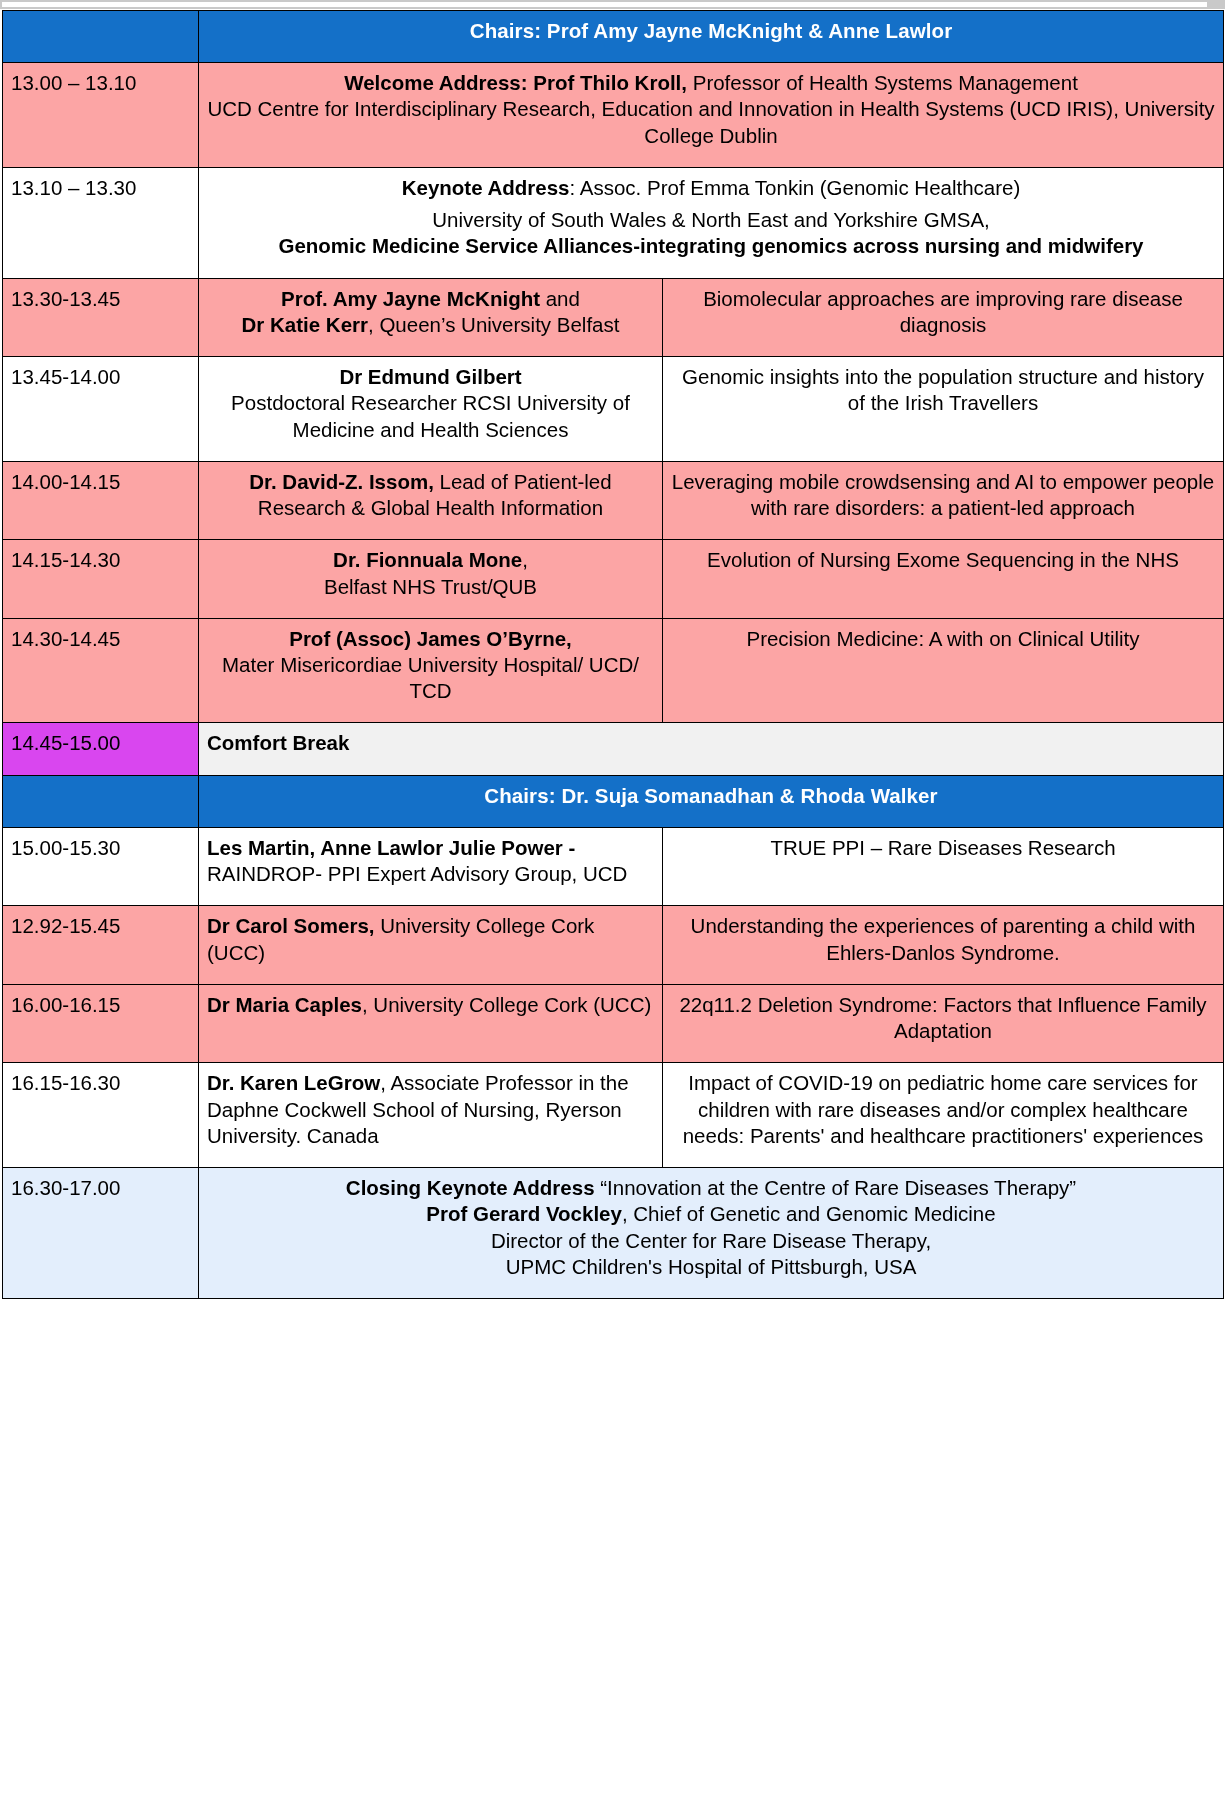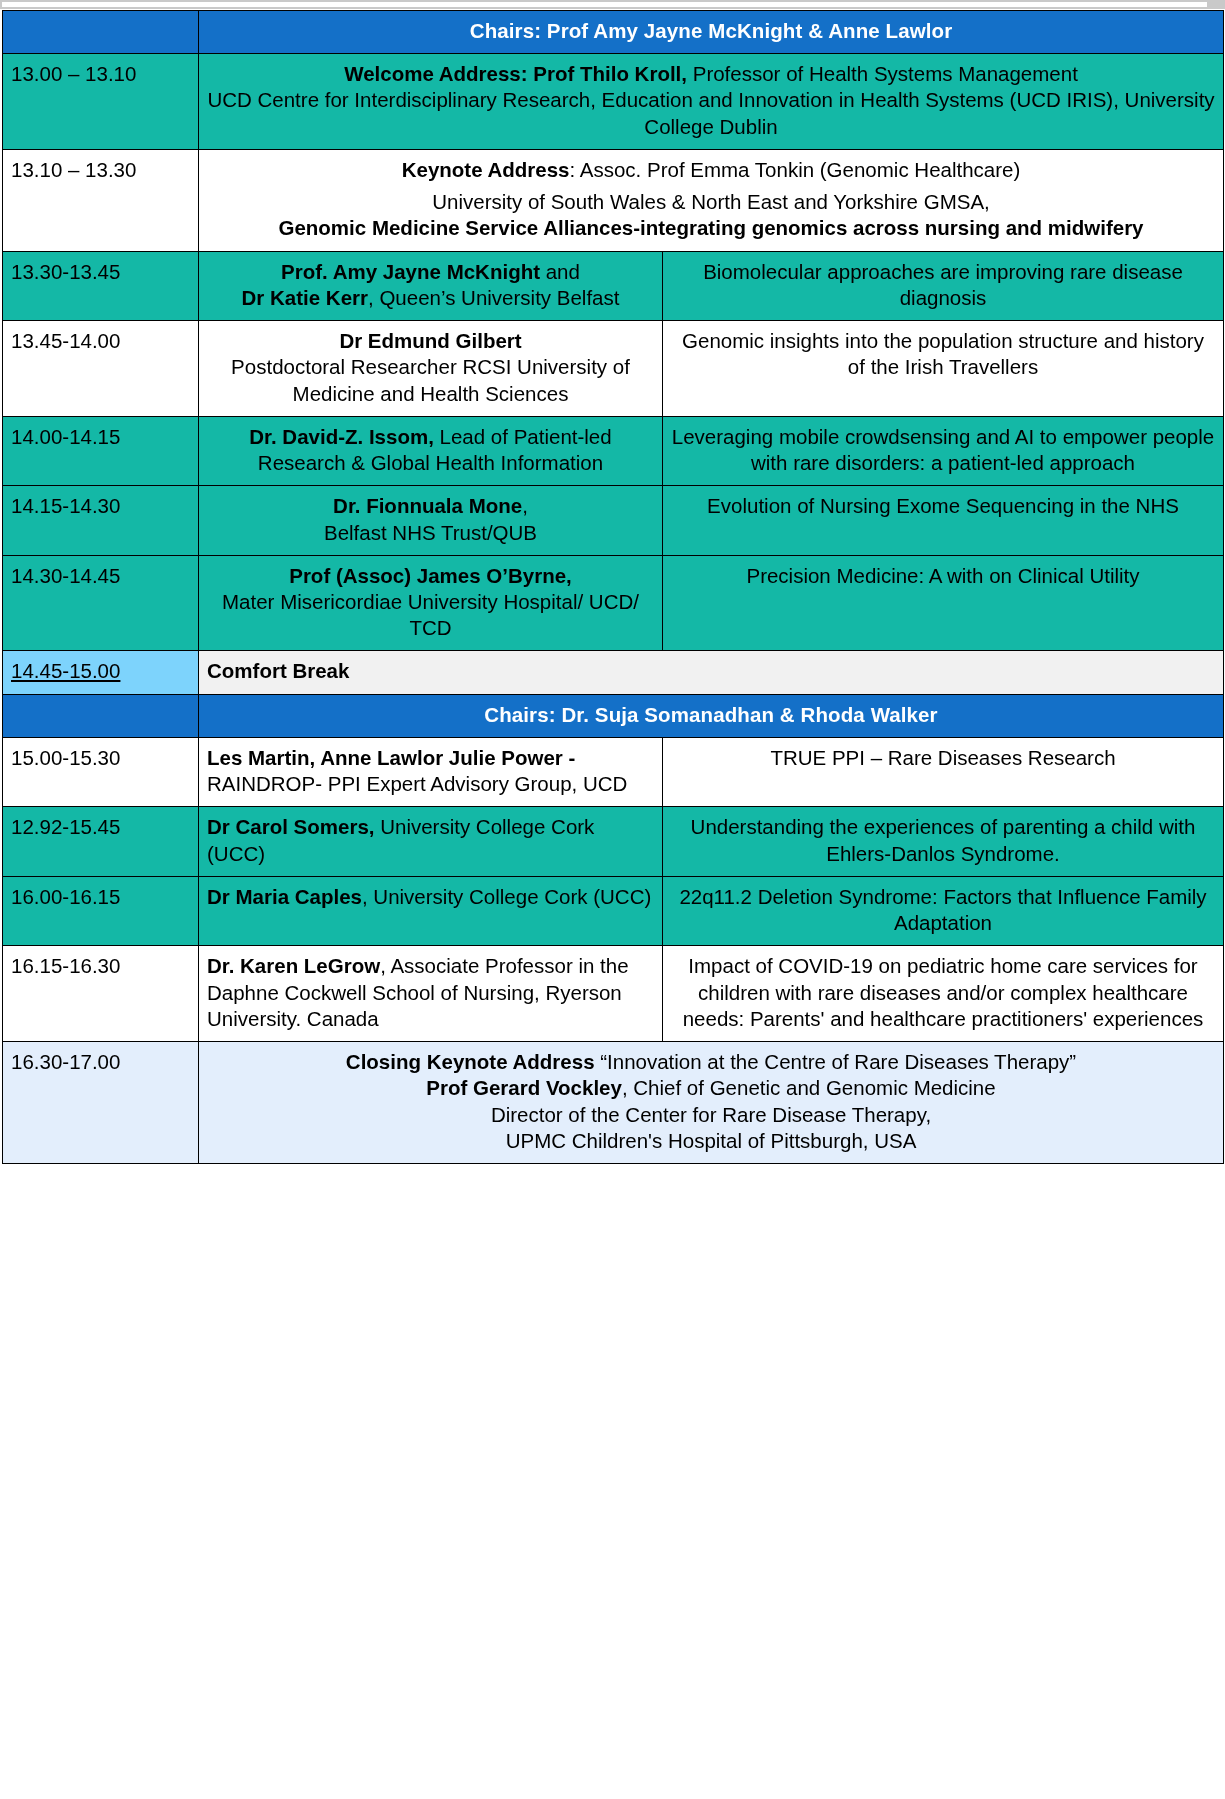--- a/index.html
+++ b/index.html
@@ -40,29 +40,29 @@
     position: absolute;
     top: 10px;
     left: 2px;
     width: 1221px;
     border-collapse: collapse;
     table-layout: fixed;
   }
   table.schedule td {
     border: 1px solid #000000;
     vertical-align: top;
-    padding: 7px 8px 9px 8px;
+    padding: 7px 8px 18px 8px;
     font-size: 20.5px;
     line-height: 1.28;
   }
   col.c-time { width: 196px; }
   col.c-speaker { width: 464px; }
   col.c-title { width: 561px; }
 
-  .row-blue td { background: #14b8a6; }
+  .row-blue td { background: #fca5a5; }
   .row-white td { background: #ffffff; }
 
   td.time {
     text-align: left;
     padding-left: 10px;
     padding-top: 8px;
     font-size: 20.5px;
     white-space: nowrap;
   }
   td.center {
@@ -180,21 +180,21 @@
       <tr class="row-blue">
         <td class="time">14.30-14.45</td>
         <td class="center">
           <span class="b blockline">Prof (Assoc) James O’Byrne,</span>
           <span class="blockline">Mater Misericordiae University Hospital/ UCD/ TCD</span>
         </td>
         <td class="center">Precision Medicine: A with on Clinical Utility</td>
       </tr>
 
       <tr>
-        <td class="time" style="background:#7dd3fc;text-decoration:underline;">14.45-15.00</td>
+        <td class="time" style="background:#d946ef;">14.45-15.00</td>
         <td class="break-cell" colspan="2">Comfort Break</td>
       </tr>
 
       <tr>
         <td class="chair-blank"></td>
         <td class="chair-cell" colspan="2">Chairs: Dr. Suja Somanadhan &amp; Rhoda Walker</td>
       </tr>
 
       <tr class="row-white">
         <td class="time">15.00-15.30</td>

